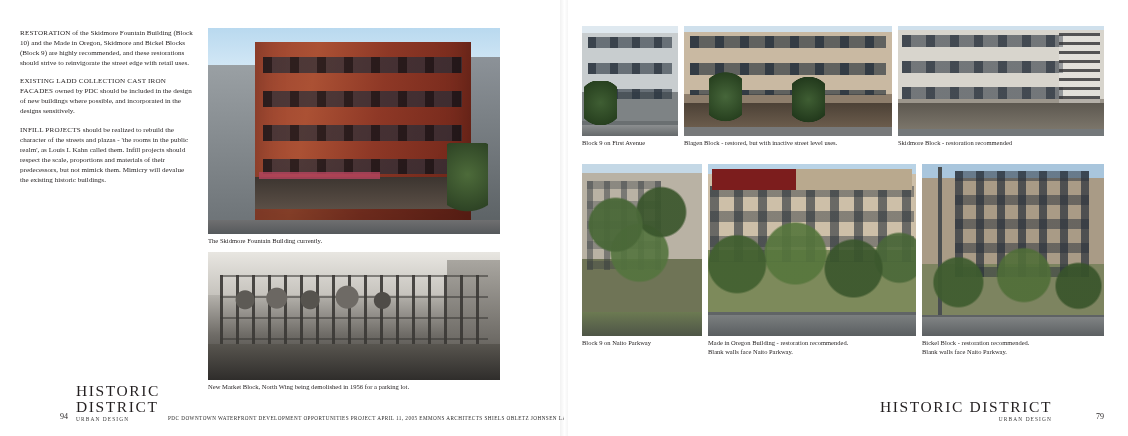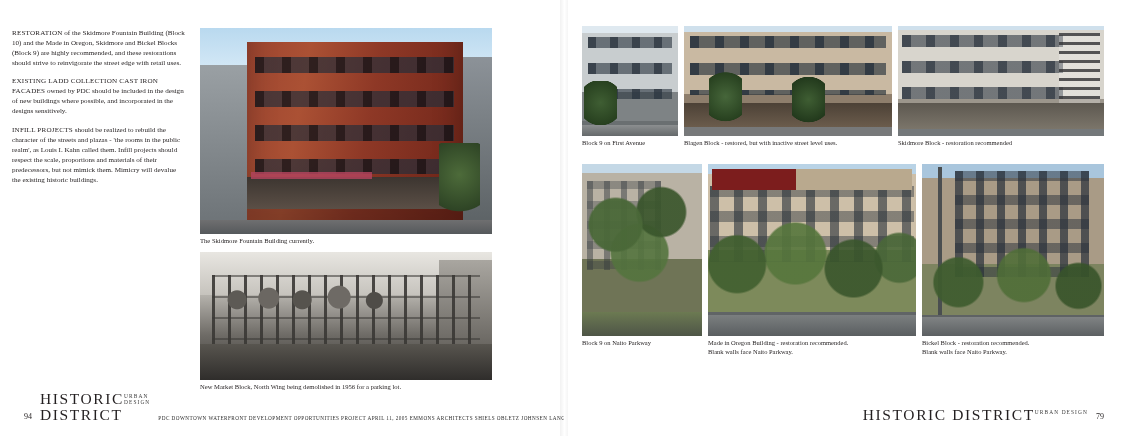--- a/index.html
+++ b/index.html
@@ -14,21 +14,21 @@
     position: relative;
     width: 1128px; height: 436px;
     background: #ffffff;
     display: flex;
   }
   .page {
     position: relative;
     width: 564px; height: 436px;
     background: #ffffff;
   }
-  .page-left { padding: 26px 18px 0 12px; }
+  .page-left { padding: 26px 18px 0 20px; }
   .page-right { padding: 26px 24px 0 18px; }
 
   
   .gutter {
     position: absolute;
     left: 560px; top: 0;
     width: 8px; height: 436px;
     background: linear-gradient(to right, rgba(0,0,0,0.055), rgba(0,0,0,0.0) 55%, rgba(0,0,0,0.04));
     pointer-events: none;
     z-index: 5;
@@ -302,29 +302,30 @@
   .hd-sub {
     font-size: 5.4px;
     letter-spacing: 1.1px;
     color: #3a3a3a;
     margin-top: 2px;
   }
   .folio {
     font-size: 8px;
     color: #231f20;
     padding-bottom: 1px;
+    margin-left: 36px;
   }
   .runline {
     font-size: 5.2px;
     letter-spacing: .45px;
     color: #2b2b2b;
     padding-bottom: 1.5px;
     white-space: nowrap;
   }
-  .hd-stack { display: flex; }
+  .hd-stack { display: flex; flex-direction: column; }
 </style>
 </head>
 <body>
 
 <div class="spread">
 
   <div class="page page-left">
     <div class="left-cols">
 
       <div class="textcol">

